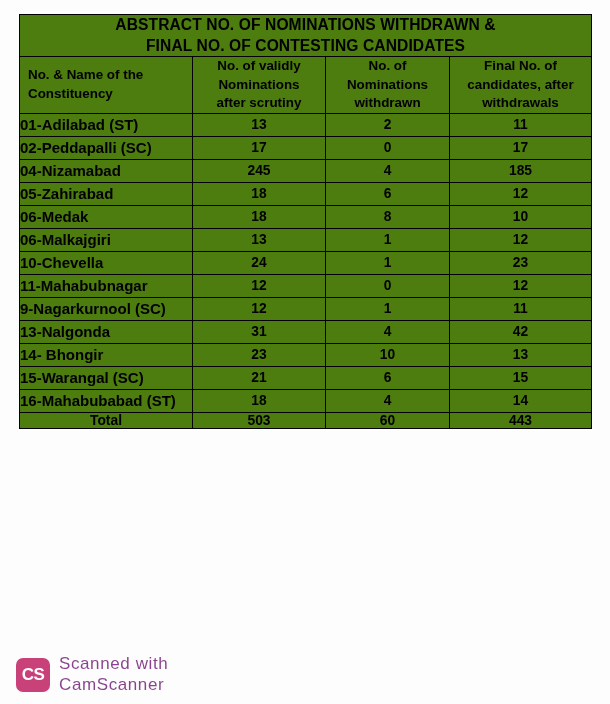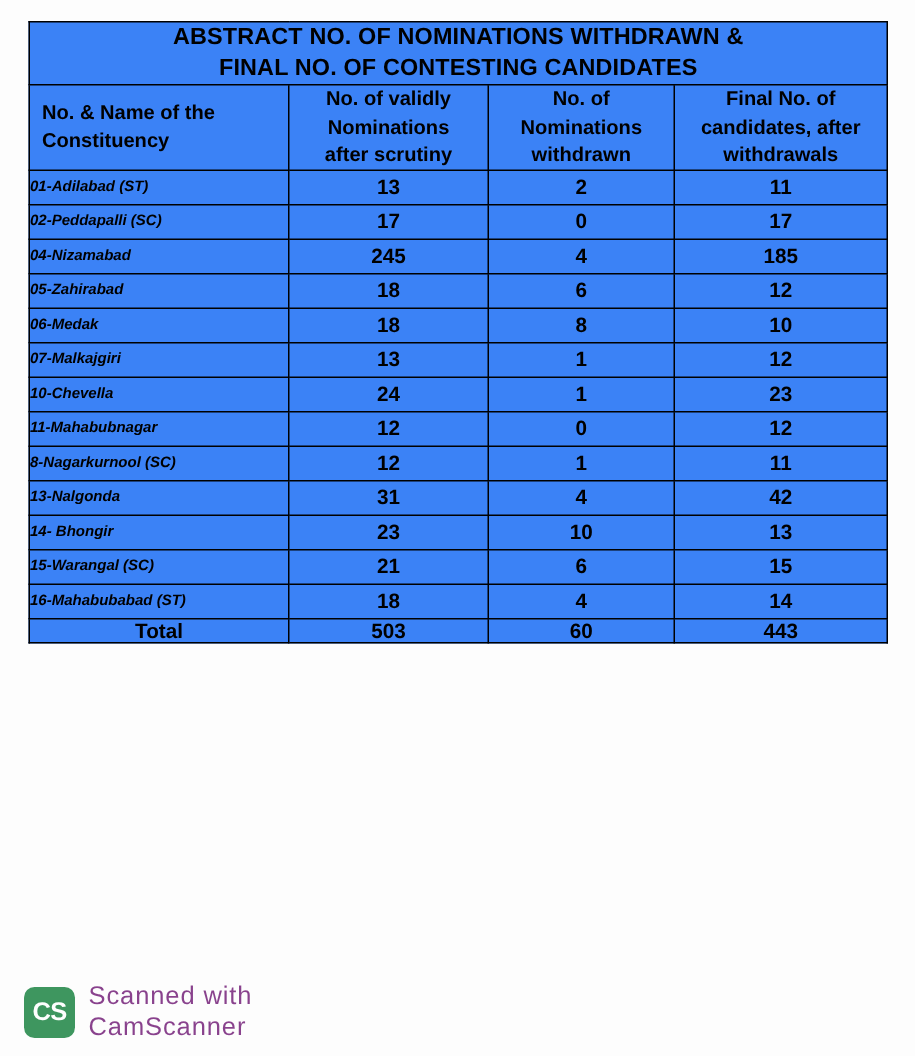--- a/index.html
+++ b/index.html
@@ -25,21 +25,21 @@
   .table-wrap {
     position: absolute;
     left: 19px;
     top: 14px;
     width: 572px;
   }
   table.abstract {
     width: 572px;
     border-collapse: collapse;
     table-layout: fixed;
-    background: #3b82f6;
+    background: #4d7c0f;
   }
   table.abstract td, table.abstract th {
     border: 1.6px solid #000000;
     padding: 0;
     vertical-align: middle;
   }
   .title-cell {
     text-align: center;
     font-weight: bold;
     font-size: 15.6px;
@@ -56,24 +56,23 @@
     padding: 7px 4px 8px 4px;
   }
   .hdr.left {
     text-align: left;
     padding-left: 8px;
   }
   .hdr-line { display: block; }
   td.cname {
     text-align: left;
     font-weight: bold;
-    font-size: 10px;
+    font-size: 15px;
     padding: 7px 0 7px 8px;
     height: 22px;
-    font-style: italic;
   }
   td.num {
     text-align: center;
     font-weight: bold;
     font-size: 13.8px;
     padding: 7px 0 7px 0;
     margin-left: 31px;
   }
   td.total-label {
     text-align: center;
@@ -92,21 +91,21 @@
     left: 16px;
     top: 654px;
     display: flex;
     align-items: center;
     opacity: 0.82;
   }
   .cs-logo {
     width: 34px;
     height: 34px;
     border-radius: 7px;
-    background: #15803d;
+    background: #be185d;
     color: #ffffff;
     font-family: "Liberation Sans", sans-serif;
     font-weight: bold;
     font-size: 17px;
     display: flex;
     align-items: center;
     justify-content: center;
     letter-spacing: -0.5px;
     margin-right: 9px;
   }
@@ -186,39 +185,39 @@
           <td class="num">6</td>
           <td class="num">12</td>
         </tr>
         <tr>
           <td class="cname">06-Medak</td>
           <td class="num">18</td>
           <td class="num">8</td>
           <td class="num">10</td>
         </tr>
         <tr>
-          <td class="cname">07-Malkajgiri</td>
+          <td class="cname">06-Malkajgiri</td>
           <td class="num">13</td>
           <td class="num">1</td>
           <td class="num">12</td>
         </tr>
         <tr>
           <td class="cname">10-Chevella</td>
           <td class="num">24</td>
           <td class="num">1</td>
           <td class="num">23</td>
         </tr>
         <tr>
           <td class="cname">11-Mahabubnagar</td>
           <td class="num">12</td>
           <td class="num">0</td>
           <td class="num">12</td>
         </tr>
         <tr>
-          <td class="cname">8-Nagarkurnool (SC)</td>
+          <td class="cname">9-Nagarkurnool (SC)</td>
           <td class="num">12</td>
           <td class="num">1</td>
           <td class="num">11</td>
         </tr>
         <tr>
           <td class="cname">13-Nalgonda</td>
           <td class="num">31</td>
           <td class="num">4</td>
           <td class="num">42</td>
         </tr>

